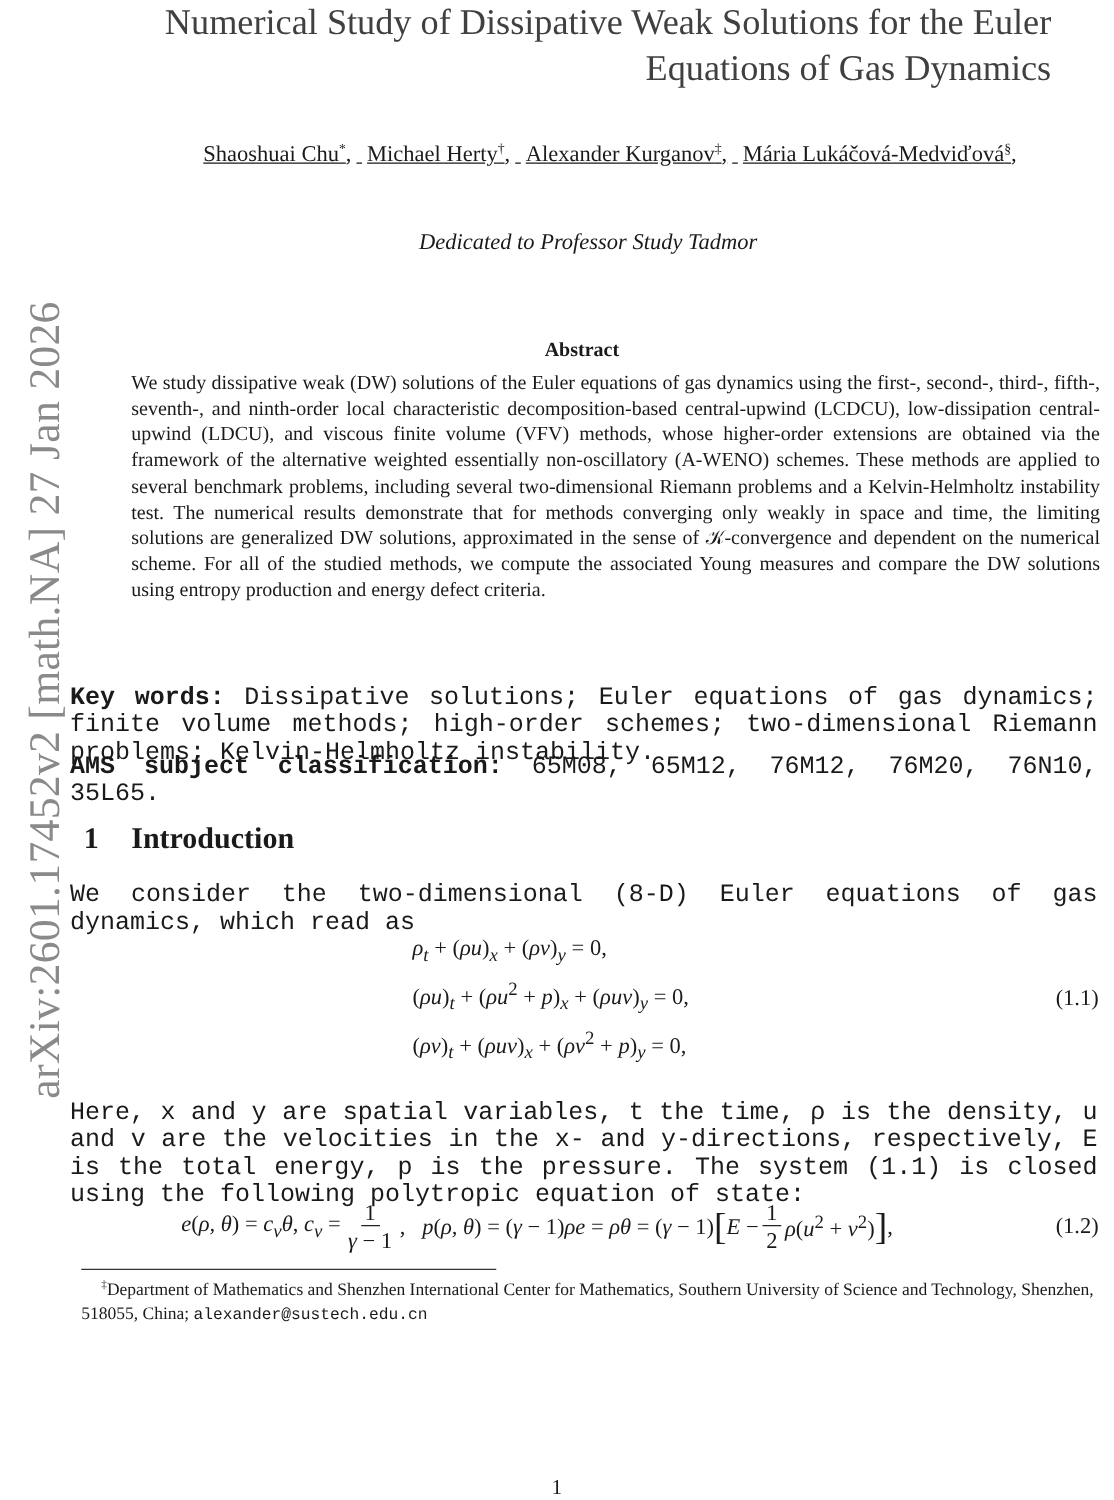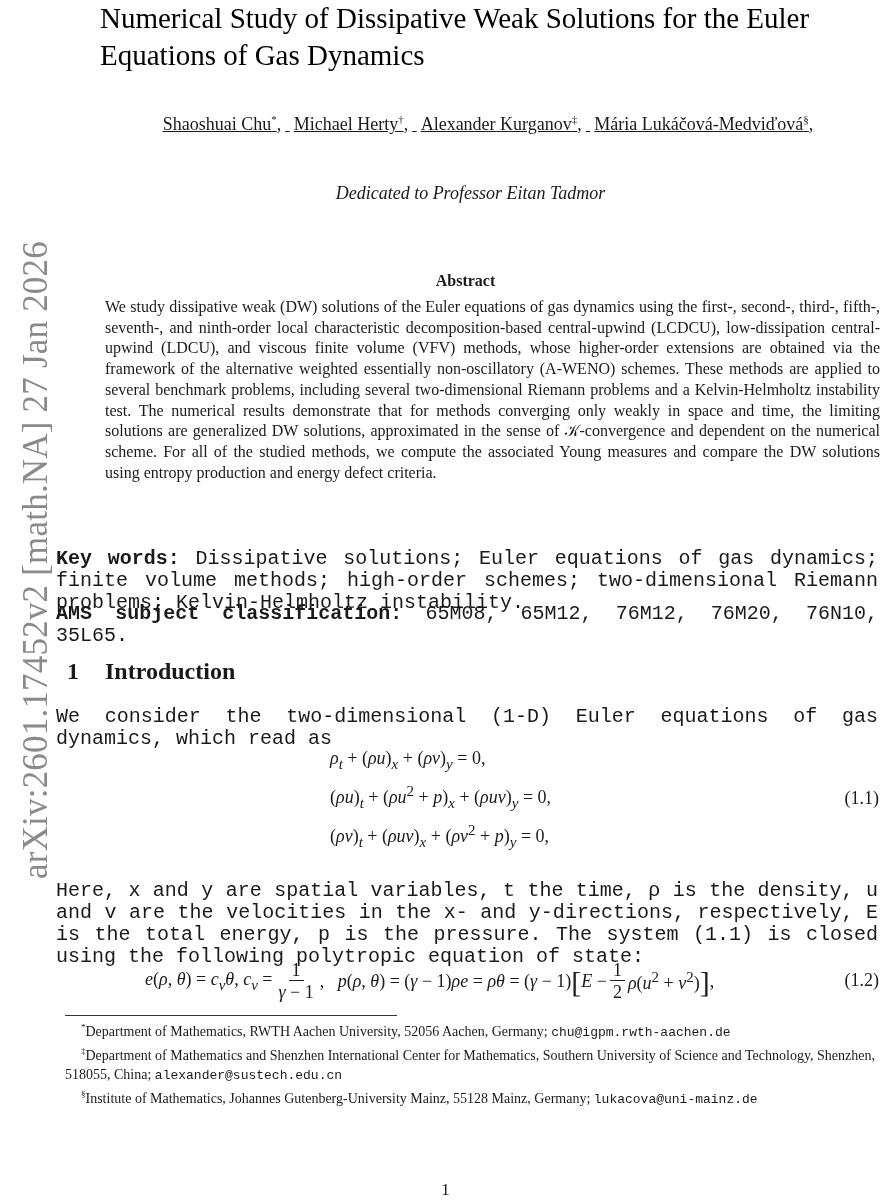--- a/index.html
+++ b/index.html
@@ -17,24 +17,24 @@
   }
   .arxiv-stamp span {
     position: absolute; left: 50%; top: 50%;
     transform: translate(-50%, -50%) rotate(-90deg);
     white-space: nowrap;
     font-family: "Liberation Serif", "DejaVu Serif", serif;
     font-size: 35px; color: #8a8a8a; letter-spacing: 0.2px;
   }
 
   .title {
-    position: absolute; left: 100px; right: 66px; top: 0px;
-    text-align: left;
+    position: absolute; left: 100px; right: 50px; top: 0px;
+    text-align: right;
     font-family: "Liberation Serif", serif;
-    font-size: 29px; line-height: 37px; color: #000000; font-weight: normal;
+    font-size: 29px; line-height: 37px; color: #404040; font-weight: normal;
   }
   .authors {
     position: absolute; left: 95px; right: 10px; top: 105px;
     text-align: center; font-family: "Liberation Serif", serif;
     font-size: 18px; line-height: 28px; text-decoration: underline;
   }
   .authors sup { font-size: 11px; }
   .author { margin: 0 4px; }
   .dedication {
     position: absolute; left: 100px; right: 50px; top: 183px;
@@ -119,40 +119,40 @@
 
 <div class="authors">
   <div>
     <span class="author"><span>Shaoshuai Chu</span><sup>*</sup><span>,</span></span>
     <span class="author"><span>Michael Herty</span><sup>†</sup><span>,</span></span>
     <span class="author"><span>Alexander Kurganov</span><sup>‡</sup><span>,</span></span>
     <span class="author"><span>Mária Lukáčová-Medviďová</span><sup>§</sup><span>,</span></span>
   </div>
 </div>
 
-<div class="dedication">Dedicated to Professor Eitan Tadmor</div>
+<div class="dedication">Dedicated to Professor Study Tadmor</div>
 
 <div class="abstract-heading">Abstract</div>
 <div class="abstract-body">We study dissipative weak (DW) solutions of the Euler equations of gas dynamics using the first-, second-, third-, fifth-, seventh-, and ninth-order local characteristic decomposition-based central-upwind (LCDCU), low-dissipation central-upwind (LDCU), and viscous finite volume (VFV) methods, whose higher-order extensions are obtained via the framework of the alternative weighted essentially non-oscillatory (A-WENO) schemes. These methods are applied to several benchmark problems, including several two-dimensional Riemann problems and a Kelvin-Helmholtz instability test. The numerical results demonstrate that for methods converging only weakly in space and time, the limiting solutions are generalized DW solutions, approximated in the sense of 𝒦-convergence and dependent on the numerical scheme. For all of the studied methods, we compute the associated Young measures and compare the DW solutions using entropy production and energy defect criteria.</div>
 
 <div class="para" style="top:548px;">
   <b>Key words:</b>
   <span>Dissipative solutions; Euler equations of gas dynamics; finite volume methods; high-order schemes; two-dimensional Riemann problems; Kelvin-Helmholtz instability.</span>
 </div>
 
 <div class="para" style="top:603px;">
   <b>AMS subject classification:</b>
   <span>65M08, 65M12, 76M12, 76M20, 76N10, 35L65.</span>
 </div>
 
 <div class="section-heading">
   <span class="num">1</span><span>Introduction</span>
 </div>
 
-<div class="para" style="top:706px;">We consider the two-dimensional (1-D) Euler equations of gas dynamics, which read as</div>
+<div class="para" style="top:706px;">We consider the two-dimensional (8-D) Euler equations of gas dynamics, which read as</div>
 
 <div class="eq-block">
   <div>ρ<sub>t</sub> <span class="up">+ (</span>ρu<span class="up">)</span><sub>x</sub> <span class="up">+ (</span>ρv<span class="up">)</span><sub>y</sub> <span class="up">= 0,</span></div>
   <div><span class="up">(</span>ρu<span class="up">)</span><sub>t</sub> <span class="up">+ (</span>ρu<sup class="up">2</sup> <span class="up">+</span> p<span class="up">)</span><sub>x</sub> <span class="up">+ (</span>ρuv<span class="up">)</span><sub>y</sub> <span class="up">= 0,</span></div>
   <div><span class="up">(</span>ρv<span class="up">)</span><sub>t</sub> <span class="up">+ (</span>ρuv<span class="up">)</span><sub>x</sub> <span class="up">+ (</span>ρv<sup class="up">2</sup> <span class="up">+</span> p<span class="up">)</span><sub>y</sub> <span class="up">= 0,</span></div>
 </div>
 <div class="eq-number" style="top:788px;">(1.1)</div>
 
 <div class="para" style="top:880px;">Here, x and y are spatial variables, t the time, ρ is the density, u and v are the velocities in the x- and y-directions, respectively, E is the total energy, p is the pressure. The system (1.1) is closed using the following polytropic equation of state:</div>
 
@@ -171,18 +171,16 @@
       <span class="d" style="font-style:normal">2</span>
     </span>
   <span>ρ<span style="font-style:normal">(</span>u<sup style="font-style:normal">2</sup> <span style="font-style:normal">+</span> v<sup style="font-style:normal">2</sup><span style="font-style:normal">)</span></span>
     <span class="big-br">]</span>
     <span style="font-style:normal">,</span>
 </div>
 <div class="eq-number" style="top:970px;">(1.2)</div>
 
 <div class="footnote-rule"></div>
 <div class="footnotes">
-  <p class="fn"><sup>*</sup><span>Department of Mathematics, RWTH Aachen University, 52056 Aachen, Germany; </span><span class="mono">chu@igpm.rwth-aachen.de</span></p>
   <p class="fn"><sup>‡</sup><span>Department of Mathematics and Shenzhen International Center for Mathematics, Southern University of Science and Technology, Shenzhen, 518055, China; </span><span class="mono">alexander@sustech.edu.cn</span></p>
-  <p class="fn"><sup>§</sup><span>Institute of Mathematics, Johannes Gutenberg-University Mainz, 55128 Mainz, Germany; </span><span class="mono">lukacova@uni-mainz.de</span></p>
 </div>
 
 <div class="page-number">1</div>
 
 </body></html>

